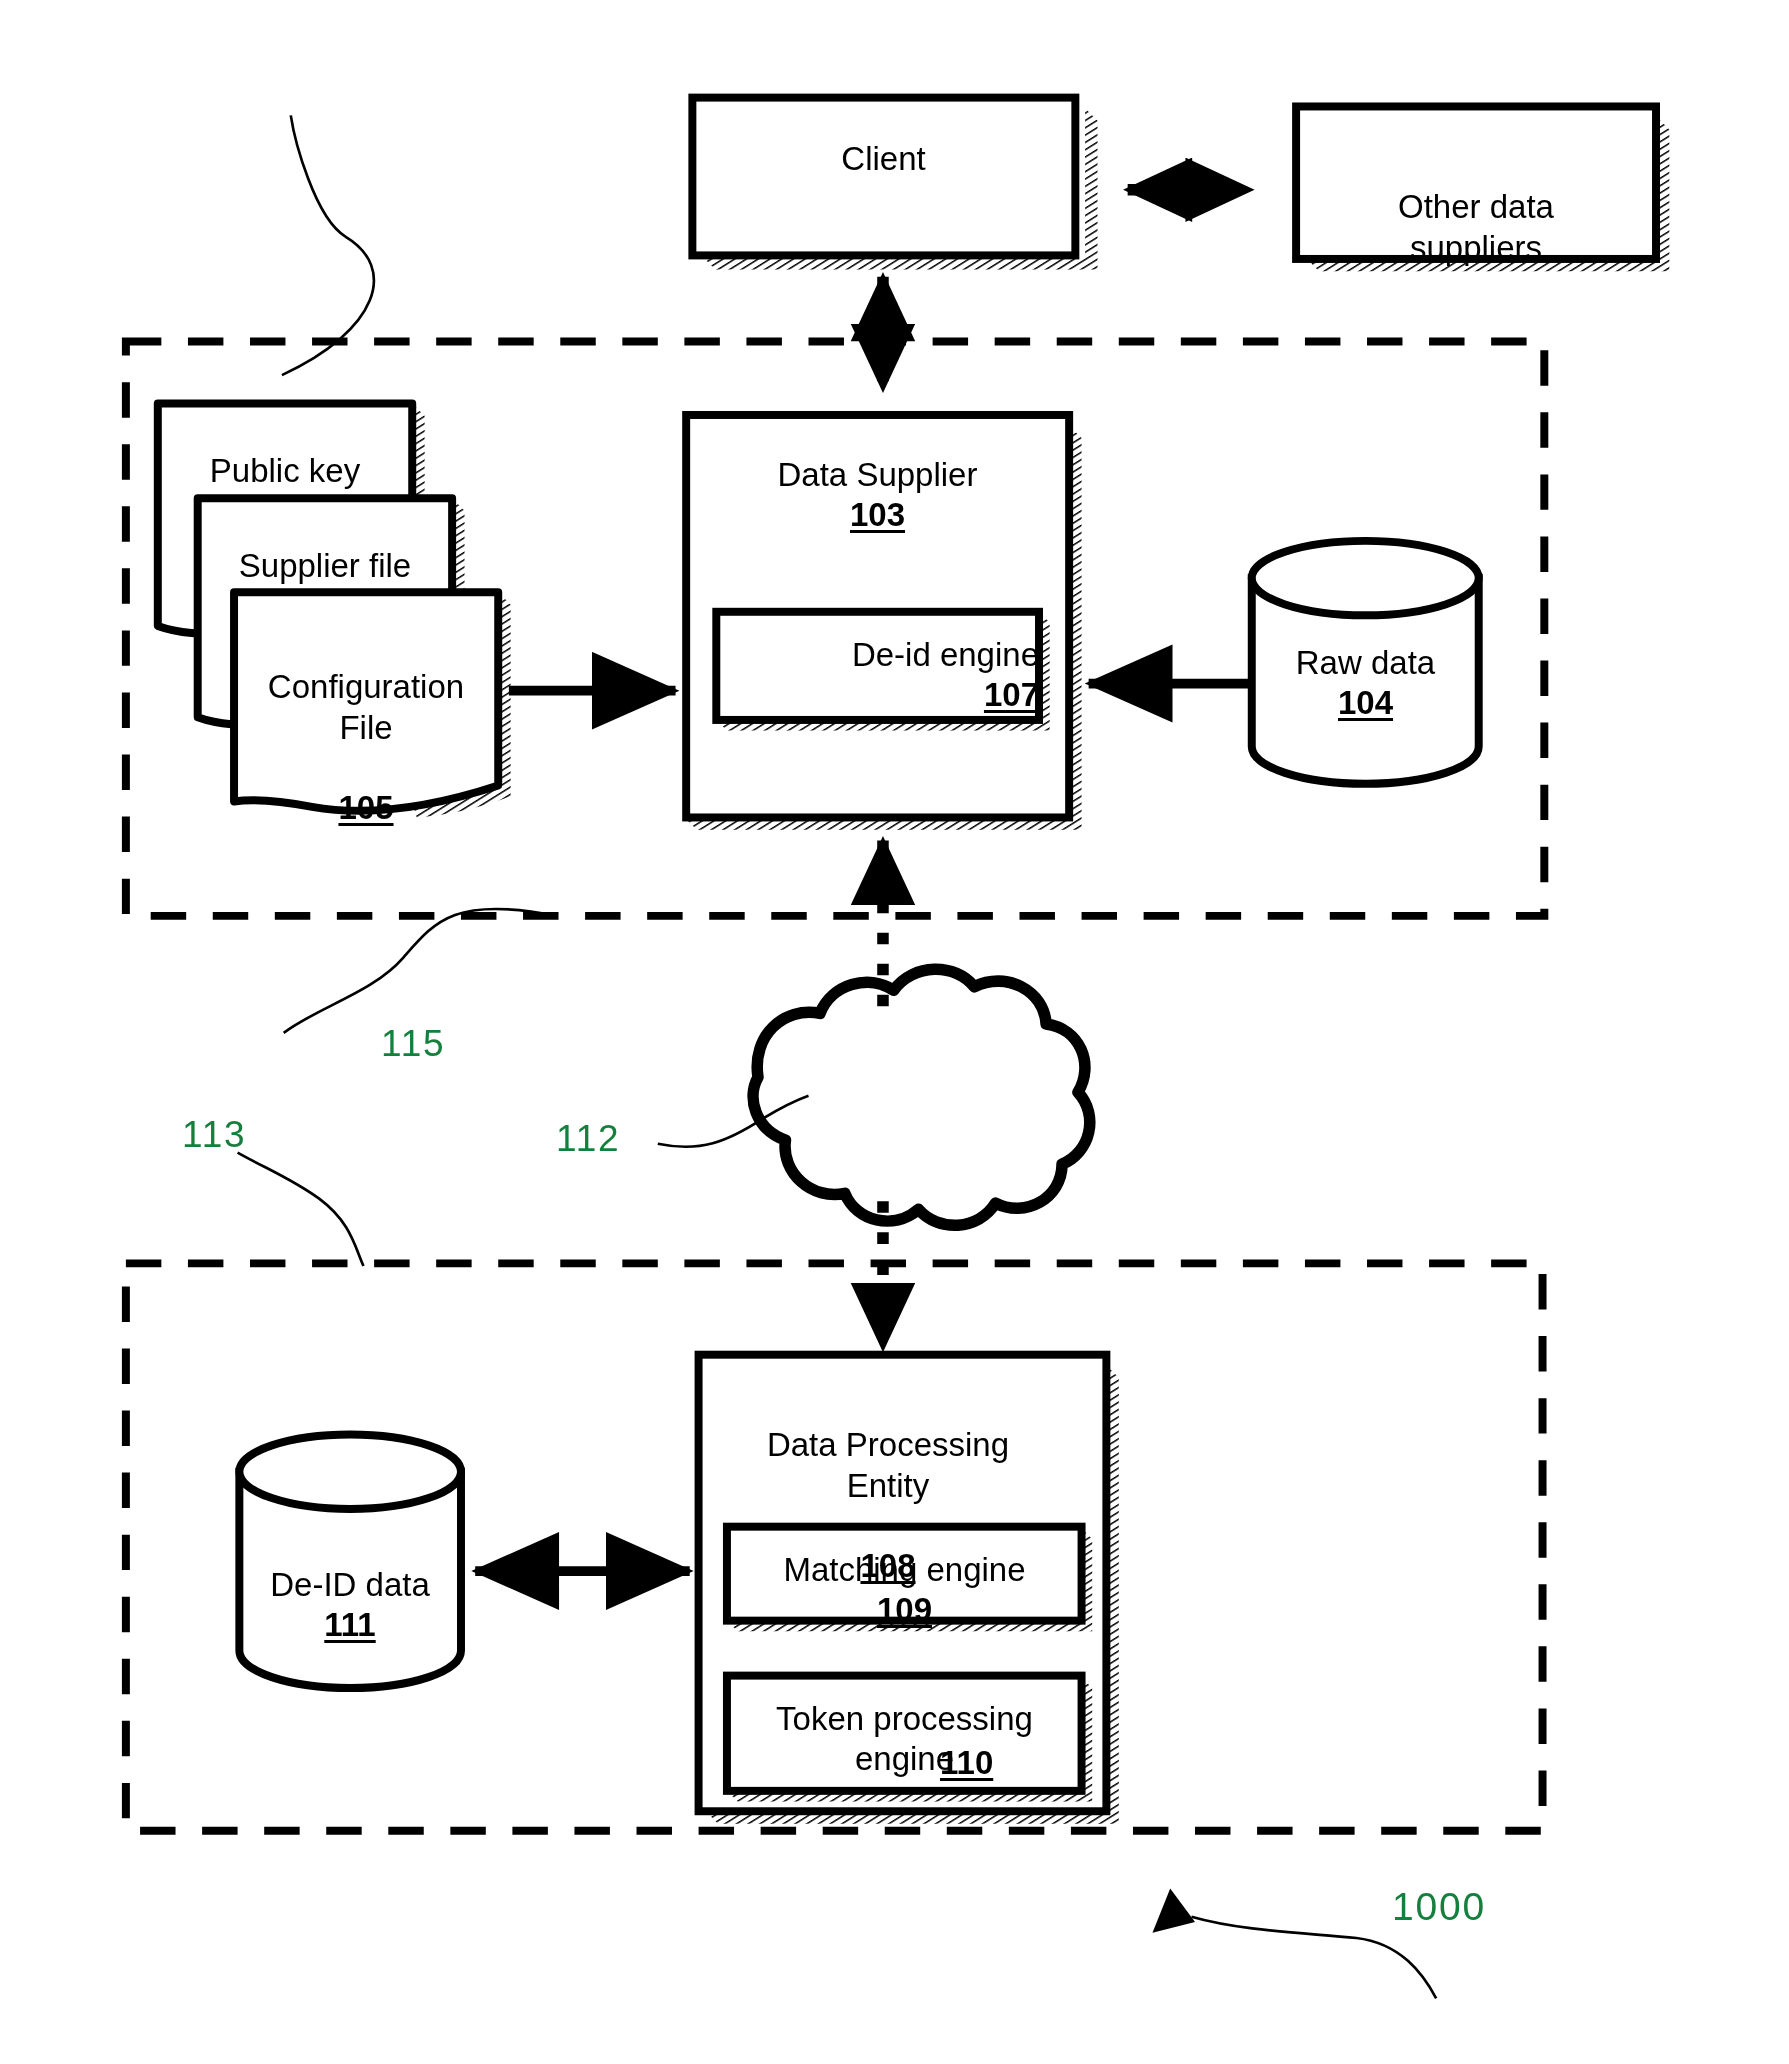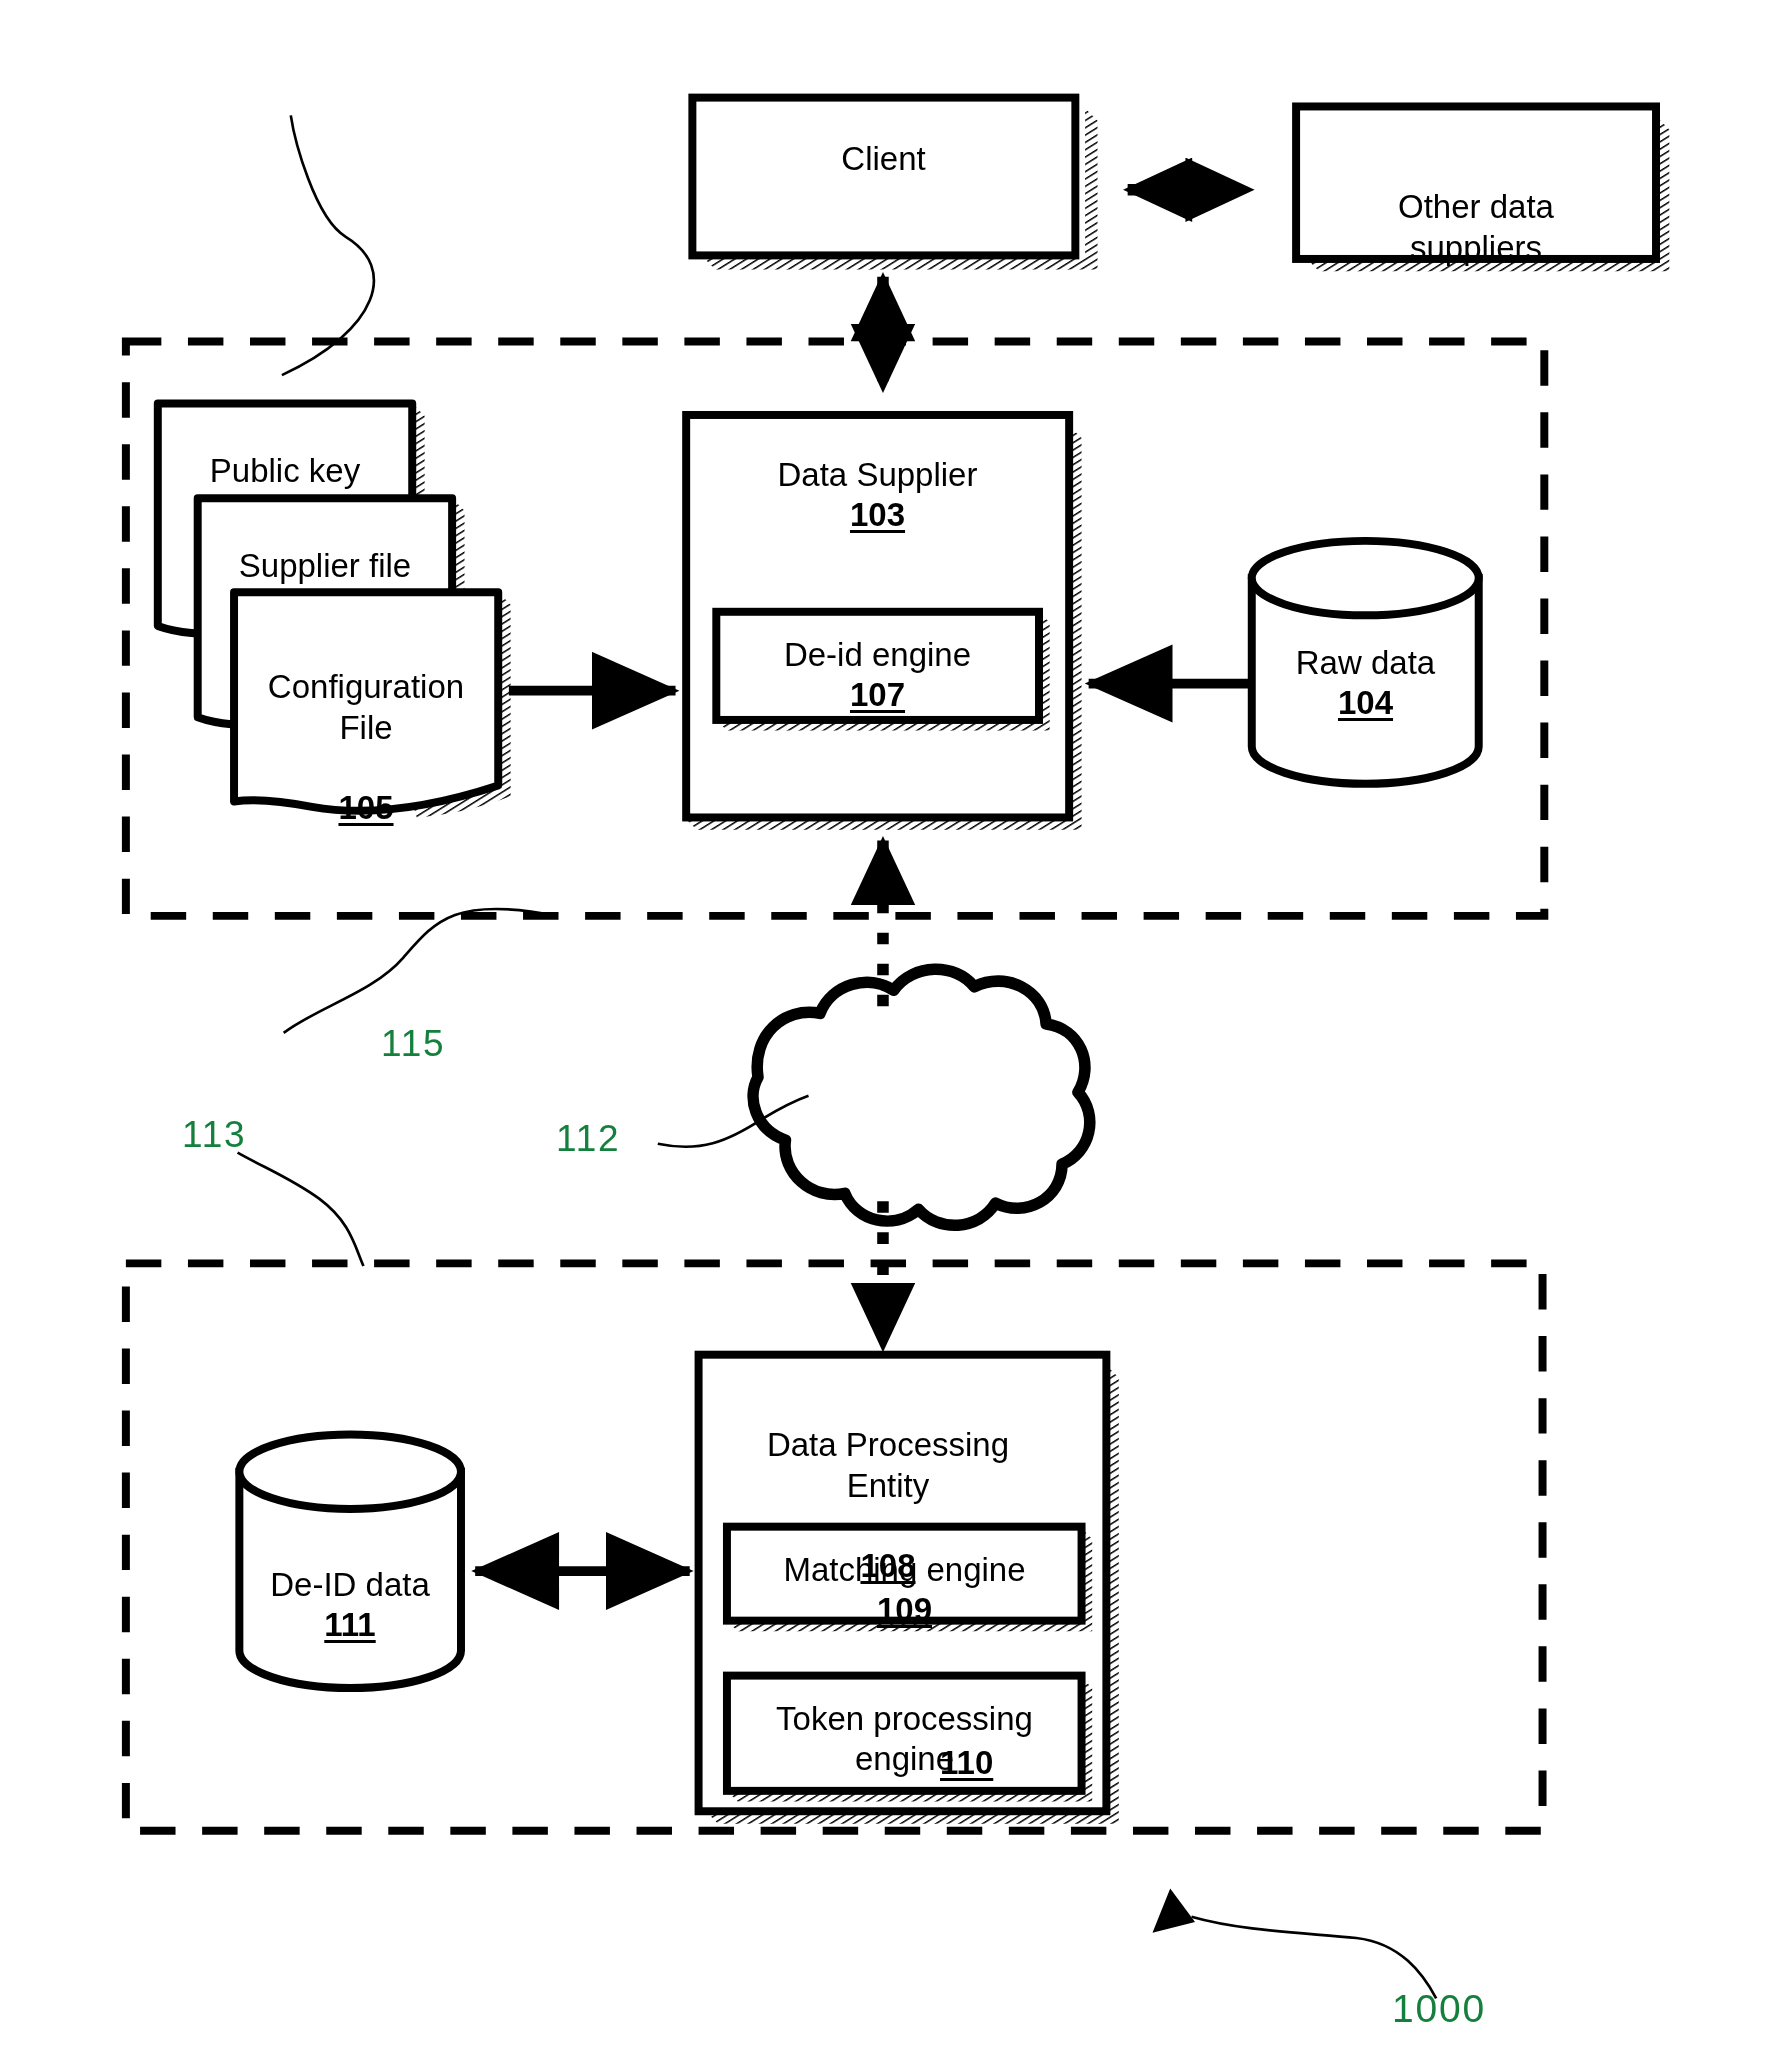--- a/index.html
+++ b/index.html
@@ -225,21 +225,21 @@
     <div>Configuration
 File</div>
     <div class="rn">105</div>
   </div>
 
   <div class="label-block" style="left:686px; top:443px; width:383px;">
     <div>Data Supplier</div>
     <div class="rn">103</div>
   </div>
 
-  <div class="label-block" style="left:716px; top:623px; width:323px;">
+  <div class="label-block" style="left:716px; top:623px; width:323px;text-align:right;">
     <div>De-id engine</div>
     <div class="rn">107</div>
   </div>
 
   <div class="label-block" style="left:1252px; top:631px; width:227px;">
     <div>Raw data</div>
     <div class="rn">104</div>
   </div>
 
   <div class="label-block" style="left:684px; top:1373px; width:408px; white-space:pre-line;">
@@ -265,16 +265,16 @@
     <div>De-ID data</div>
     <div class="rn">111</div>
   </div>
 
   <div class="fig-text lead-num" style="left:381px; top:1022px; width:106px;">115</div>
 
   <div class="fig-text lead-num" style="left:182px; top:1113px; width:106px;">113</div>
 
   <div class="fig-text lead-num" style="left:556px; top:1117px; width:106px;">112</div>
 
-  <div class="fig-text fig-num" style="left:1392px; top:1986px; width:151px;">1000</div>
+  <div class="fig-text fig-num" style="left:1392px; top:1884px; width:151px;">1000</div>
 
 </div>
 
 
 </body></html>

